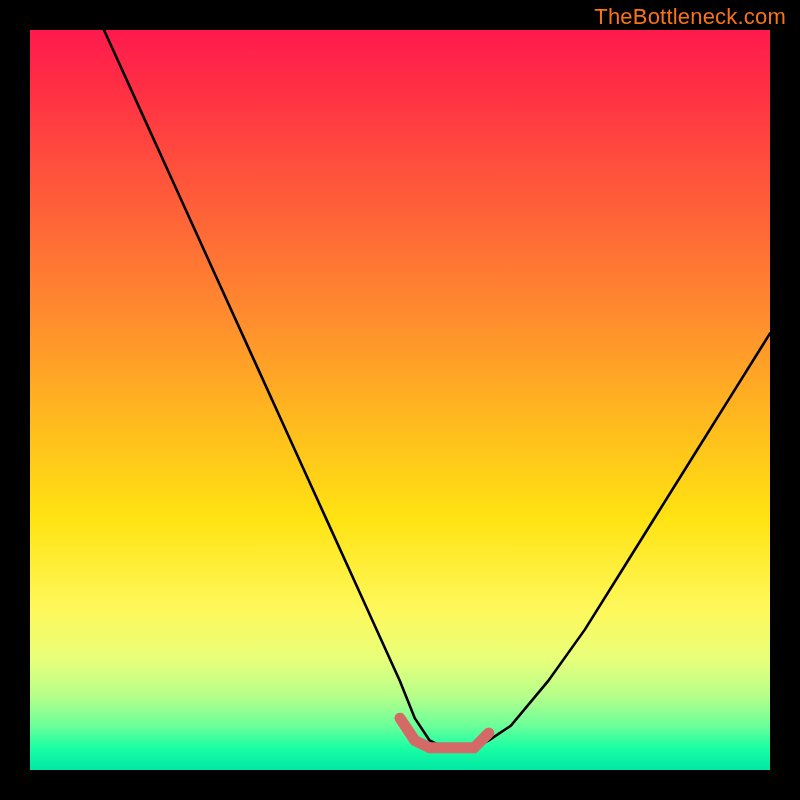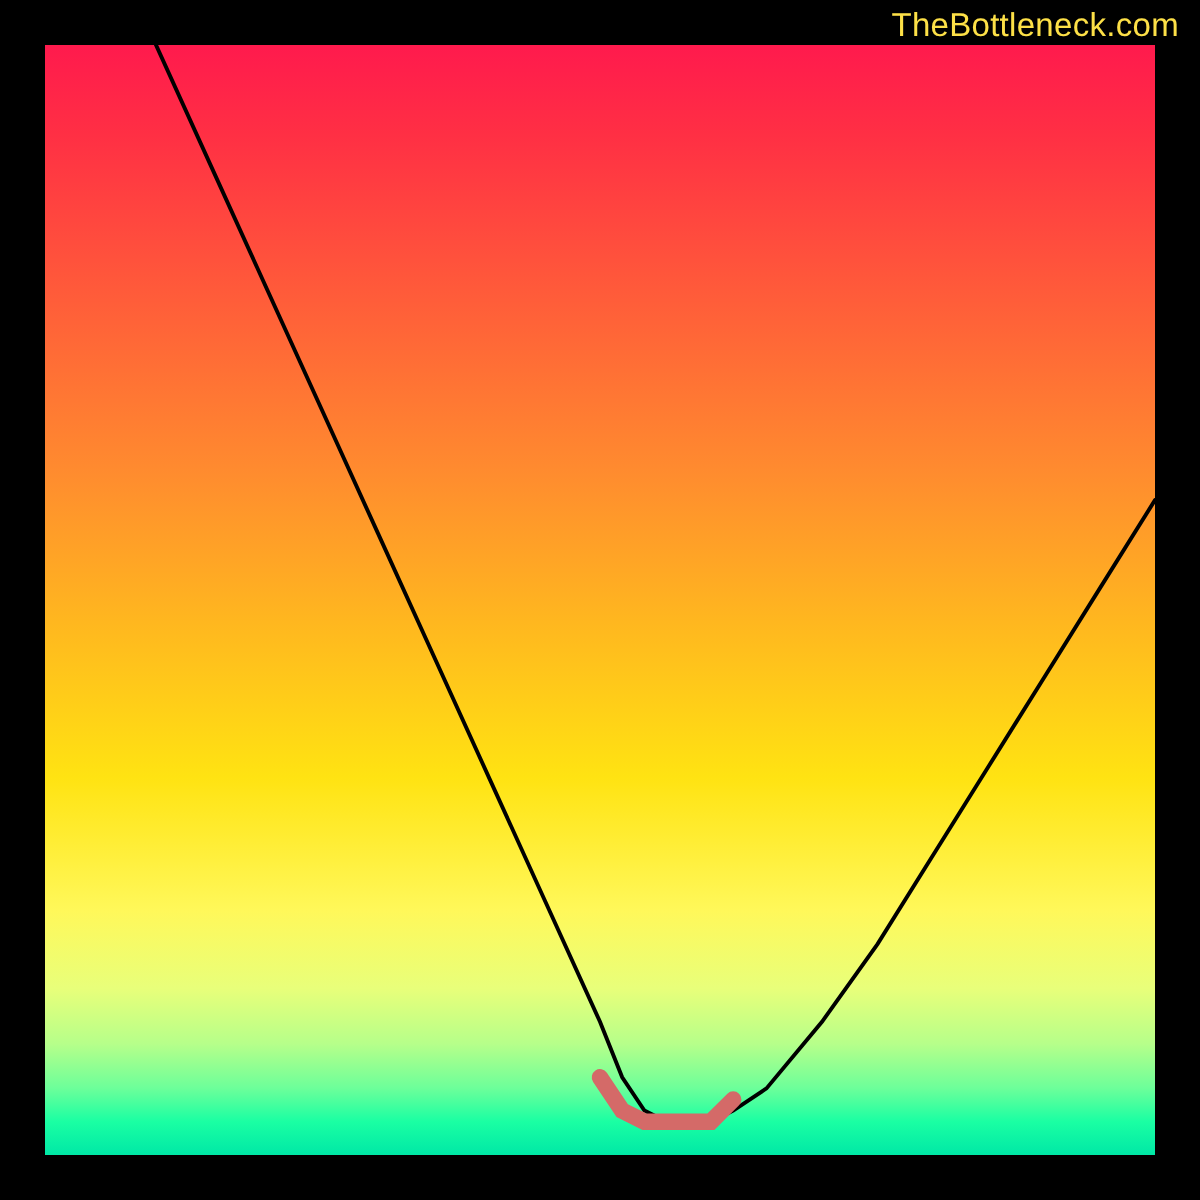--- a/index.html
+++ b/index.html
@@ -14,21 +14,21 @@
   .frame {
     position: relative;
     width: 800px;
     height: 800px;
     background: #000;
   }
   .watermark {
     position: absolute;
     top: 4px;
     right: 14px;
-    color: #fde047;
+    color: #f97316;
     font-size: 22px;
     letter-spacing: 0.2px;
     z-index: 50;
     user-select: none;
   }
   .plot-area {
     position: absolute;
     left: 30px;
     top: 30px;
     width: 740px;

